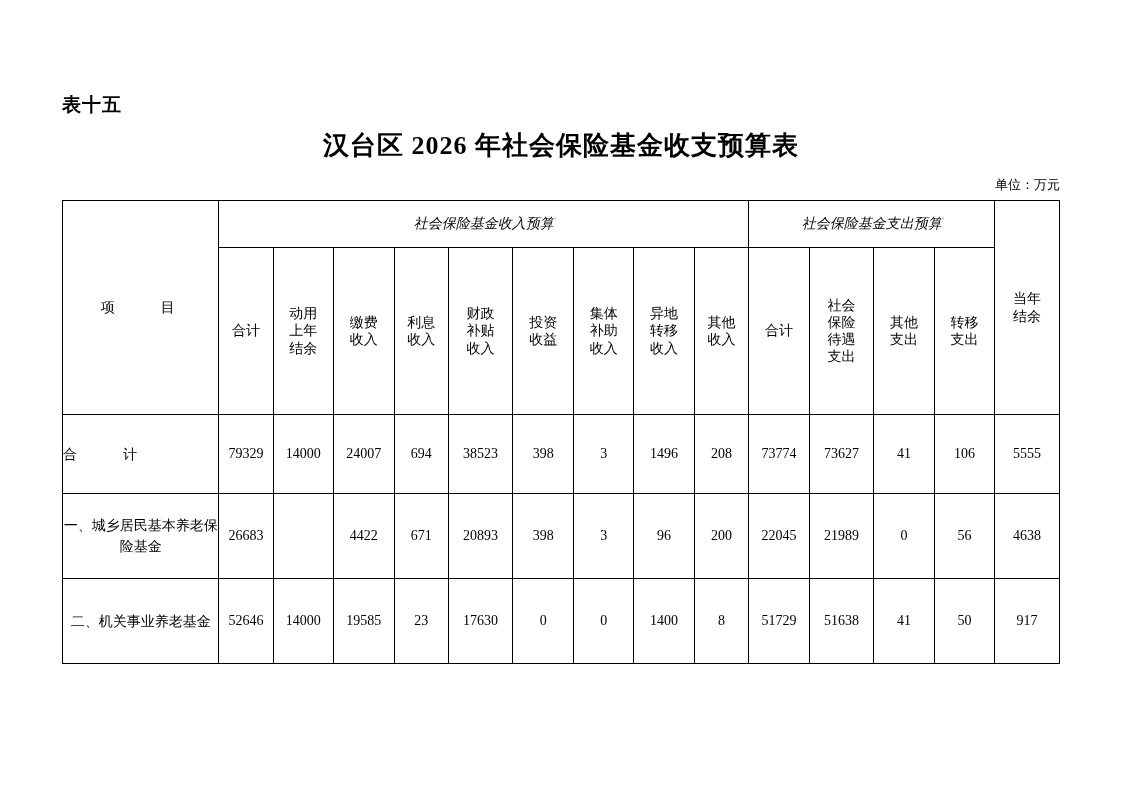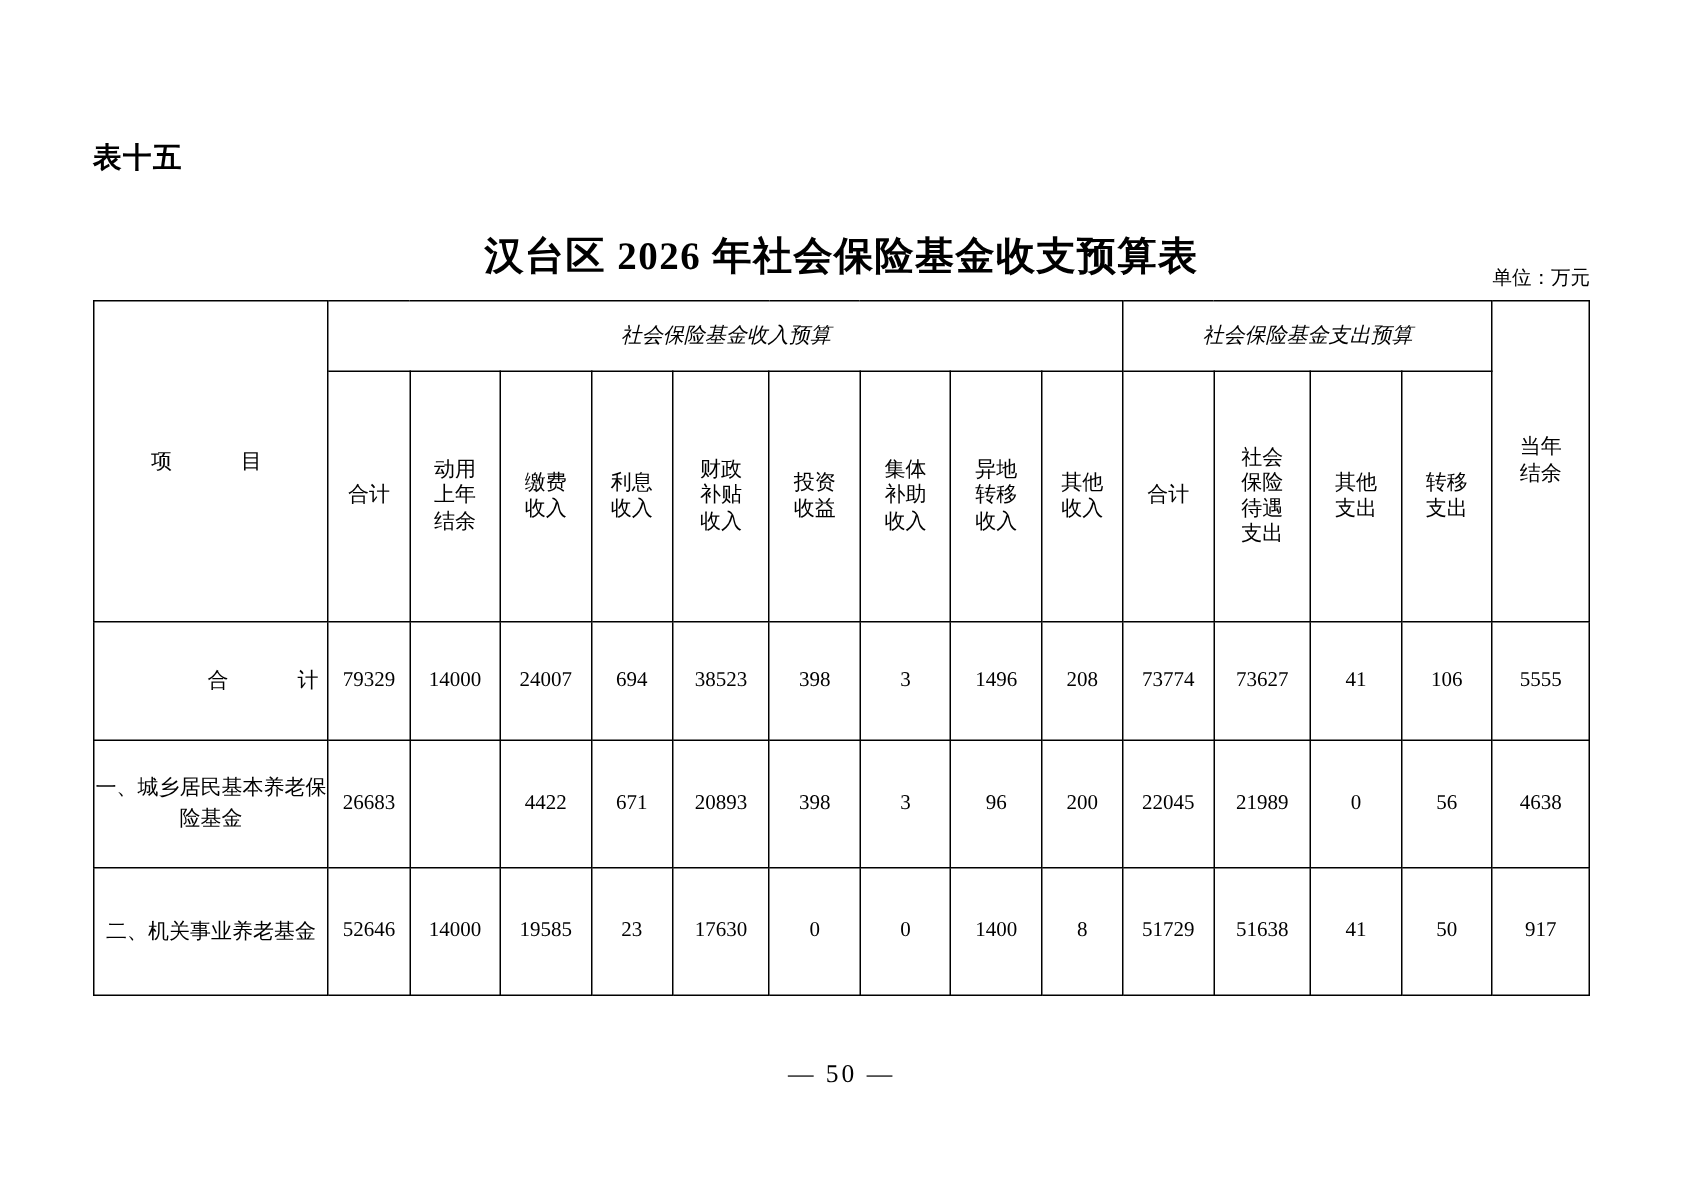--- a/index.html
+++ b/index.html
@@ -32,21 +32,20 @@
   }
   .doc-title {
     position: absolute;
     left: 0;
     right: 0;
     top: 128px;
     text-align: center;
     font-size: 26px;
     font-weight: bold;
     letter-spacing: 1px;
-    margin-top: 25px;
   }
   .unit-note {
     position: absolute;
     right: 62px;
     top: 176px;
     font-size: 13px;
   }
   .table-wrap {
     position: absolute;
     left: 62px;
@@ -210,21 +209,21 @@
               <div>其他</div>
               <div>支出</div>
             </td>
           <td class="col-head">
               <div>转移</div>
               <div>支出</div>
             </td>
         </tr>
 
         <tr class="total-row">
-          <td class="rowlabel" style="text-align:right;padding-left:0;border-radius:21px;">合　　计</td>
+          <td class="rowlabel" style="text-align:left;padding-left:0;border-radius:21px;">合　　计</td>
           <td>79329</td>
           <td>14000</td>
           <td>24007</td>
           <td>694</td>
           <td>38523</td>
           <td>398</td>
           <td>3</td>
           <td>1496</td>
           <td>208</td>
           <td>73774</td>
@@ -266,15 +265,14 @@
           <td>51729</td>
           <td>51638</td>
           <td>41</td>
           <td>50</td>
           <td>917</td>
         </tr>
       </tbody>
     </table>
   </div>
 
-  <div class="footer">— 50 —</div>
 
 </div>
 
 </body></html>

